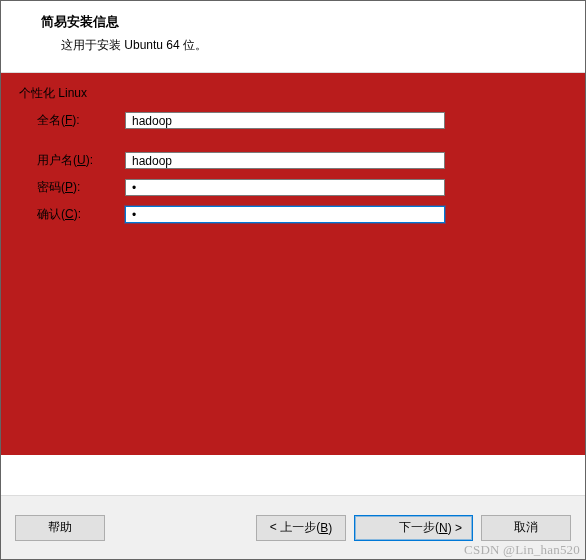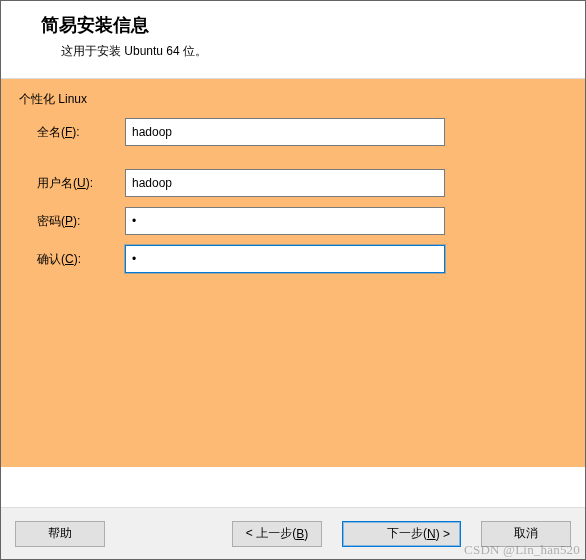--- a/index.html
+++ b/index.html
@@ -43,39 +43,39 @@
     justify-content: center;
     cursor: pointer;
   }
   .close-btn svg { width: 12px; height: 12px; }
   .header-block {
     padding: 12px 20px 18px 40px;
     background: #fff;
   }
   .header-title {
     font-weight: bold;
-    font-size: 18px;
+    font-size: 13px;
     color: #000;
     margin-bottom: 6px;
     font-family: Liberation Serif, serif;
   }
   .header-sub {
     font-size: 12px;
     color: #000;
     padding-left: 20px;
   }
   .hr {
     height: 1px;
     background: #dcdcdc;
     width: 100%;
   }
   .content {
     flex: 1;
     padding: 12px 16px 0 16px;
-    background: #fdba74;
+    background: #b91c1c;
   }
   .section-label {
     font-size: 12px;
     color: #000;
     margin-bottom: 10px;
     margin-left: 2px;
   }
   .form-row {
     display: flex;
     align-items: center;
@@ -85,40 +85,40 @@
   .form-label {
     width: 108px;
     text-align: left;
     padding-left: 20px;
     font-size: 12px;
     color: #000;
   }
   .form-label .ul { text-decoration: underline; }
   .form-input {
     width: 320px;
-    height: 28px;
+    height: 17px;
     border: 1px solid #7a7a7a;
     padding: 0 6px;
     font-size: 12px;
     font-family: inherit;
     outline: none;
     background: #fff;
     color: #000;
   }
   .form-input.focused {
     border: 1px solid #0078d7;
     box-shadow: 0 0 0 1px rgba(0,120,215,0.35);
   }
   .button-bar {
-    height: 52px;
+    height: 64px;
     border-top: 1px solid #dcdcdc;
     display: flex;
     align-items: center;
     padding: 0 14px;
-    gap: 20px;
+    gap: 8px;
     background: #f0f0f0;
     margin-top: 40px;
   }
   .spacer { flex: 1; }
   .btn {
     height: 26px;
     min-width: 90px;
     padding: 0 10px;
     border: 1px solid #adadad;
     background: #e1e1e1;

